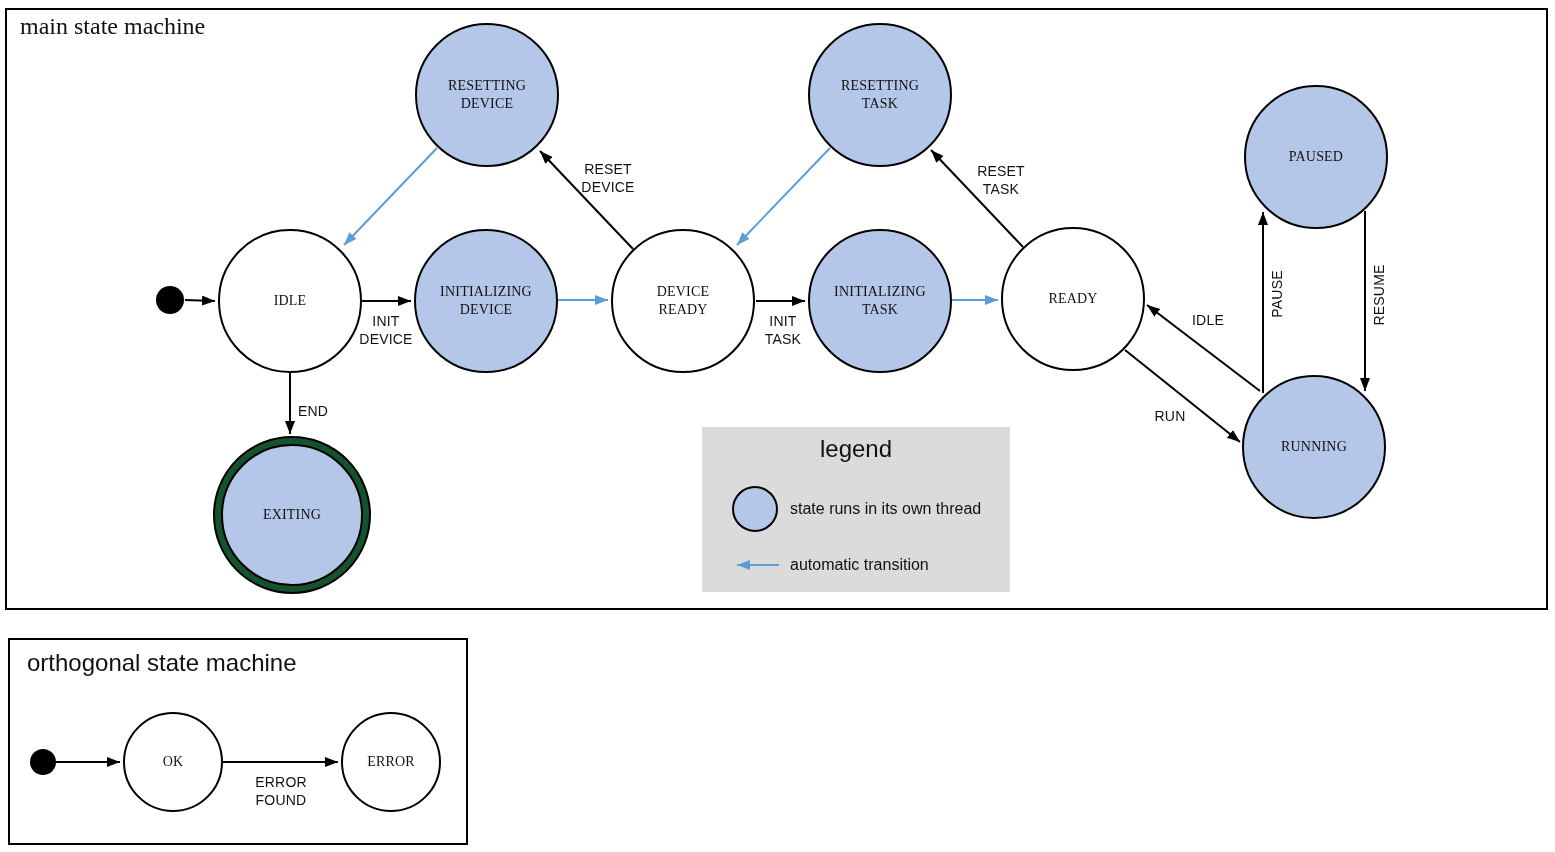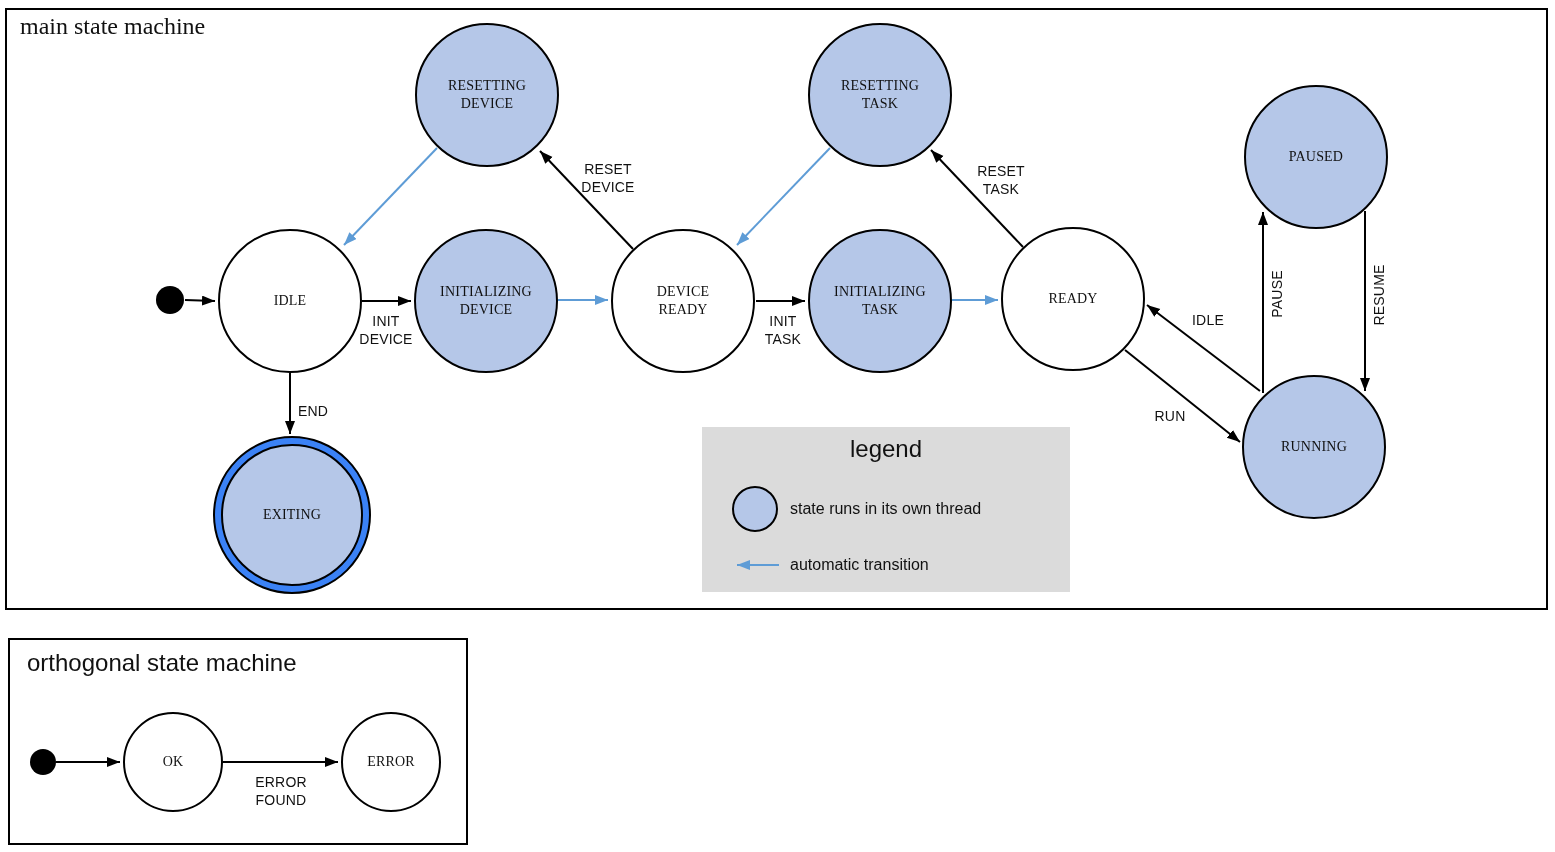--- a/index.html
+++ b/index.html
@@ -20,37 +20,37 @@
   }
   .state.threaded { background:var(--state-fill, #b5c7e8); }
   .state .slabel, .final-inner .slabel {
     font-size:14px; line-height:1.3; text-align:center; white-space:pre-line;
     letter-spacing:0.2px;
     font-family:Liberation Serif, serif;
   }
   .small-state { width:100px; height:100px;align-items:center; }
   .final-outer {
     position:absolute; width:158px; height:158px; border-radius:50%;
-    border:2px solid var(--outline, #000); background:#3b82f6; box-sizing:border-box; z-index:2;
+    border:2px solid var(--outline, #000); background:#14532d; box-sizing:border-box; z-index:2;
   }
   .final-inner {
     position:absolute; inset:6px; border-radius:50%;
     border:2px solid var(--outline, #000); background:var(--state-fill, #b5c7e8);
     box-sizing:border-box; display:flex; align-items:center; justify-content:center;
   }
   .initial-dot { position:absolute; background:#000; border-radius:50%; z-index:2; }
   .tlabel {
     position:absolute; transform:translate(-50%,-50%);
     font-size:14px; line-height:1.3; text-align:center; white-space:pre-line;
     letter-spacing:0.2px; z-index:6;
   }
   .tlabel.rot { transform:translate(-50%,-50%) rotate(-90deg); }
   svg.overlay { position:absolute; left:0; top:0; z-index:5; pointer-events:none; }
   .legend {
-    position:absolute; left:702px; top:427px; width:368px; height:165px;
+    position:absolute; left:702px; top:427px; width:308px; height:165px;
     background:var(--legend-background, #dbdbdb); z-index:1;
   }
   .legend-title { position:absolute; top:8px; left:0; width:100%; text-align:center; font-size:24px; }
   .legend-circle {
     position:absolute; left:30px; top:59px; width:46px; height:46px; border-radius:50%;
     border:2px solid var(--outline, #000); background:var(--state-fill, #b5c7e8); box-sizing:border-box;
   }
   .legend-item-label { position:absolute; left:88px; font-size:16px; }
 </style>
 </head>

